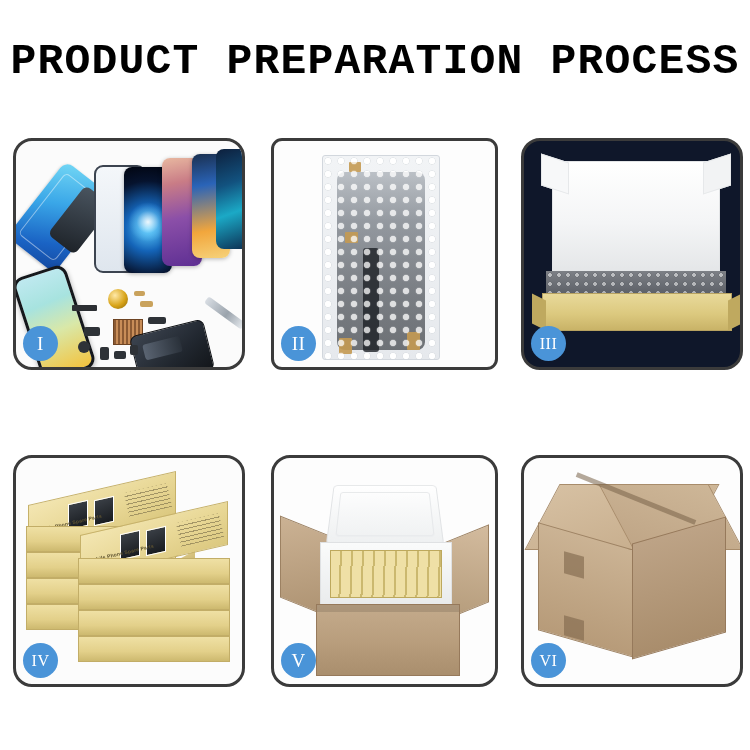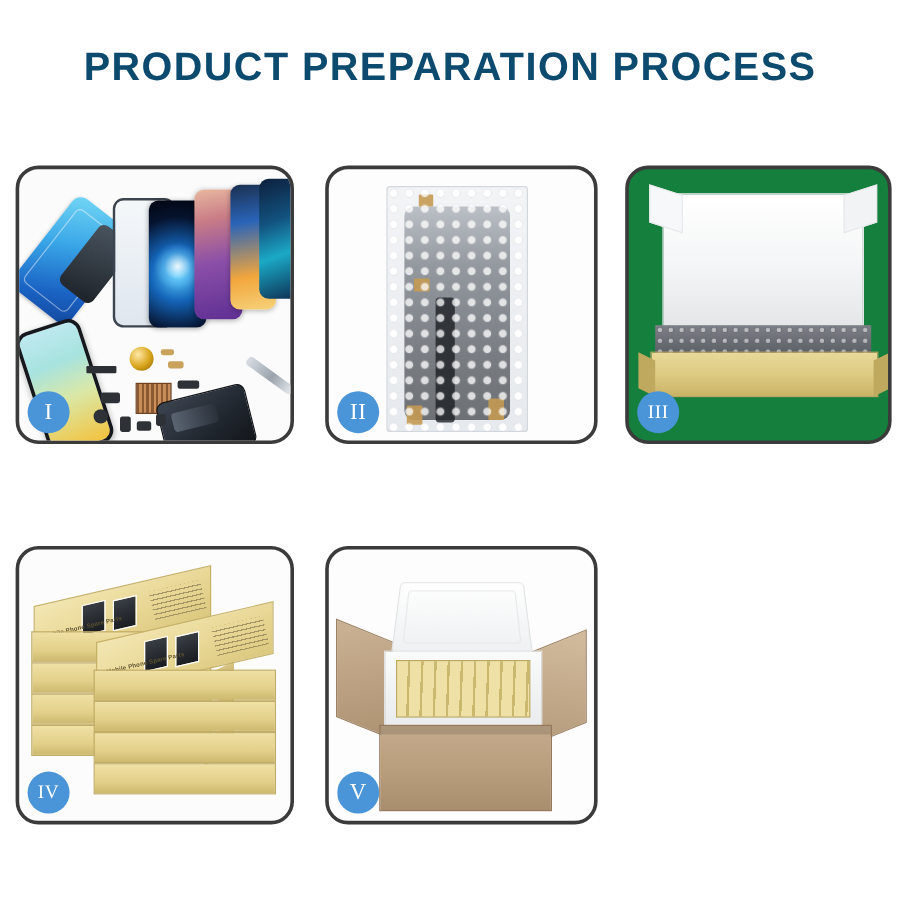--- a/index.html
+++ b/index.html
@@ -8,23 +8,23 @@
     width: 750px; height: 750px;
     background: #ffffff;
     font-family: "Liberation Sans", sans-serif;
     overflow: hidden;
   }
   .page { position: relative; width: 750px; height: 750px; background: #fff; }
 
   
   .header { position: absolute; left: 0; top: 38px; width: 750px; text-align: center; }
   .title {
-    font-family: Liberation Sans, sans-serif;
-    font-size: 33px; font-weight: 700; letter-spacing: 1.2px;
-    color: #0c4a6e; line-height: 1.1; white-space: nowrap;
+    font-family: Liberation Mono, monospace;
+    font-size: 43px; font-weight: 700; letter-spacing: 1.2px;
+    color: #000000; line-height: 1.1; white-space: nowrap;
   }
   .subtitle {
     margin-top: 11px;
     font-size: 15.5px; font-weight: 400; color: #2b2b2b;
     letter-spacing: .1px; white-space: nowrap;
   }
 
   
   .grid { position: absolute; left: 0; top: 138px; width: 750px; }
   .row { position: relative; height: 232px; }
@@ -139,21 +139,21 @@
   }
   .driver {
     position: absolute; left: 186px; top: 168px; width: 46px; height: 8px;
     transform: rotate(36deg);
     background: linear-gradient(90deg,#d8dde3 0%,#9aa3ac 55%,#e7ebef 100%);
     border-radius: 3px;
   }
   .sp { position: absolute; background: #2e3237; border-radius: 2px; }
 
   
-  .p2 { background: #fdfdfd; }
+  .p2 { background: #fdfdfd; border-radius: 11px; }
   .bubblebag {
     position: absolute; left: 48px; top: 14px; width: 118px; height: 205px;
     background:
       radial-gradient(circle at 5px 5px, rgba(255,255,255,.95) 2.6px, rgba(190,196,203,.42) 3.4px, transparent 4px)
       0 0 / 13px 13px,
       linear-gradient(180deg,#f2f4f6,#e6e9ed);
     border: 1px solid #d2d7dd; border-radius: 3px;
   }
   .screenInner {
     position: absolute; left: 14px; top: 16px; width: 88px; height: 178px;
@@ -164,21 +164,21 @@
     position: absolute; left: 40px; top: 92px; width: 16px; height: 104px;
     background: #1d2126; opacity: .8; border-radius: 3px;
   }
   .tape { position: absolute; background: #c49a52; border-radius: 1px; opacity:.9; }
   .bubble-overlay {
     position: absolute; inset: 0;
     background: radial-gradient(circle at 5px 5px, rgba(255,255,255,.75) 2.8px, rgba(255,255,255,.12) 3.6px, transparent 4.4px) 0 0 / 13px 13px;
   }
 
   
-  .p3 { background: #15803d; }
+  .p3 { background: #0f172a; }
   .lidfoam {
     position: absolute; left: 28px; top: 20px; width: 168px; height: 112px;
     background: linear-gradient(180deg,#ffffff 0%,#f4f5f6 55%,#e4e6e8 100%);
     border: 1px solid #e3e5e7;
   }
   .lidfoam::before{
     content:""; position:absolute; left:-12px; top:-4px; width:26px; height:30px;
     background:#f7f8f9; transform: skewY(18deg); border:1px solid #e6e8ea;
   }
   .lidfoam::after{
@@ -420,16 +420,28 @@
           <div class="flapL"></div>
           <div class="flapR"></div>
           <div class="foamtop"></div>
           <div class="foambody"></div>
           <div class="ybars"></div>
           <div class="cartonfront"></div>
         </div>
         <div class="badge">V</div>
       </div>
 
+      <div class="panel c3 p6">
+        <div class="scene">
+          <div class="ctop"></div>
+          <div class="ctop2"></div>
+          <div class="cleft"></div>
+          <div class="cright"></div>
+          <div class="seam"></div>
+          <div class="tapepatch" style="left:40px;top:96px;width:20px;height:22px;transform:skewY(16deg);"></div>
+          <div class="tapepatch" style="left:40px;top:160px;width:20px;height:20px;transform:skewY(16deg);"></div>
+        </div>
+        <div class="badge w">VI</div>
+      </div>
     </div>
 
   </div>
 </div>
 
 </body></html>

